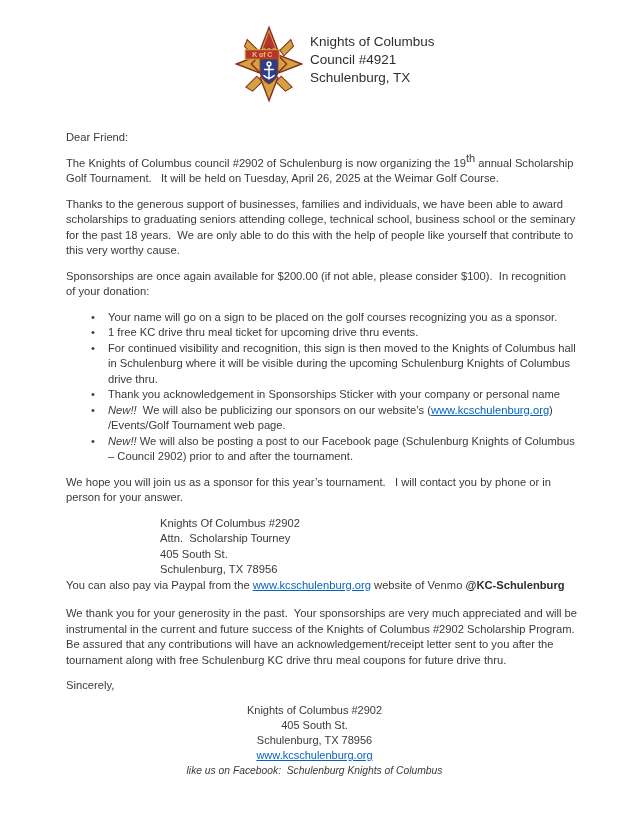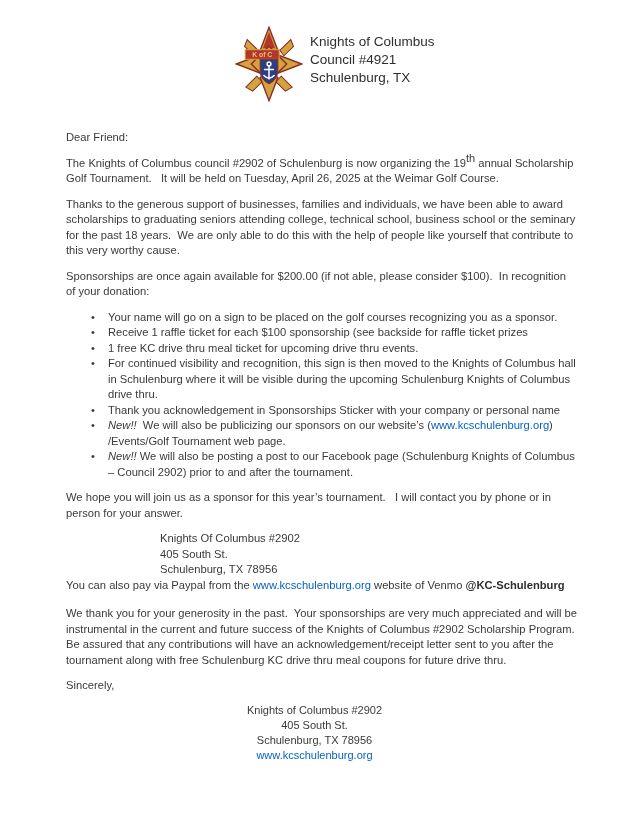--- a/index.html
+++ b/index.html
@@ -22,21 +22,21 @@
   .letter { margin: 27px 53px 0 66px; width: 512px; font-size: 11.2px; line-height: 15.5px; }
   .t { white-space: pre-wrap; }
   .letter p { margin: 0 0 10px 0; }
   sup { font-size: 11px; line-height: 0; vertical-align: super; }
 
   ul.benefits { list-style: none; margin: 0 0 10px 0; padding: 0; }
   ul.benefits li { position: relative; padding-left: 42px; }
   ul.benefits li::before { content: "\2022"; position: absolute; left: 25px; top: 0; }
 
   em.newflag { }
-  .link { color: #0563c1; cursor: pointer; }
+  .link { color: #0563c1; text-decoration: underline; cursor: pointer; }
   b.venmo { font-weight: 700; color: #2e2e2e; margin-top: 12px; }
 
   .tight { margin: 0; }
   .address { margin-left: 94px; }
   .paypal-line { margin-bottom: 13px; }
   .sig { margin-top: 10px; }
 
   
   .footer { margin-top: 9px; text-align: center; font-size: 11px; line-height: 15.2px; color: #3a3a3a; }
   .footer .fb { font-style: italic; font-size: 10.3px; }
@@ -93,45 +93,46 @@
     <p class="t">Dear Friend:</p>
 
     <p class="t"><span>The Knights of Columbus council #2902 of Schulenburg is now organizing the 19</span><sup>th</sup><span> annual Scholarship Golf Tournament.   It will be held on Tuesday, April 26, 2025 at the Weimar Golf Course.</span></p>
 
     <p class="t">Thanks to the generous support of businesses, families and individuals, we have been able to award scholarships to graduating seniors attending college, technical school, business school or the seminary for the past 18 years.  We are only able to do this with the help of people like yourself that contribute to this very worthy cause.</p>
 
     <p class="t">Sponsorships are once again available for $200.00 (if not able, please consider $100).  In recognition of your donation:</p>
 
     <ul class="benefits">
       <li class="t">Your name will go on a sign to be placed on the golf courses recognizing you as a sponsor.</li>
-      <li class="t">Receive 1 raffle ticket for each $100 sponsorship (see backside for raffle ticket prizes</li>
       <li class="t">1 free KC drive thru meal ticket for upcoming drive thru events.</li>
       <li class="t">For continued visibility and recognition, this sign is then moved to the Knights of Columbus hall in Schulenburg where it will be visible during the upcoming Schulenburg Knights of Columbus drive thru.</li>
       <li class="t">Thank you acknowledgement in Sponsorships Sticker with your company or personal name</li>
       <li class="t"><em class="newflag">New!!</em><span>  We will also be publicizing our sponsors on our website’s (</span><a class="link">www.kcschulenburg.org</a><span>) /Events/Golf Tournament web page.</span></li>
       <li class="t"><em class="newflag">New!!</em><span> We will also be posting a post to our Facebook page (Schulenburg Knights of Columbus – Council 2902) prior to and after the tournament.</span></li>
     </ul>
 
     <p class="t tight">We hope you will join us as a sponsor for this year’s tournament.   I will contact you by phone or in person for your answer.</p>
 
     <div class="address">
       <div class="t">Knights Of Columbus #2902</div>
+      <div class="t">Attn.  Scholarship Tourney</div>
       <div class="t">405 South St.</div>
       <div class="t">Schulenburg, TX 78956</div>
     </div>
 
     <div class="t paypal-line"><span>You can also pay via Paypal from the </span><a class="link">www.kcschulenburg.org</a><span> website of Venmo </span><b class="venmo">@KC-Schulenburg</b></div>
 
     <p class="t">We thank you for your generosity in the past.  Your sponsorships are very much appreciated and will be instrumental in the current and future success of the Knights of Columbus #2902 Scholarship Program.  Be assured that any contributions will have an acknowledgement/receipt letter sent to you after the tournament along with free Schulenburg KC drive thru meal coupons for future drive thru.</p>
 
     <div class="sig">
       <div class="t">Sincerely,</div>
     </div>
   </main>
 
   <footer class="footer">
     <div class="t">Knights of Columbus #2902</div>
     <div class="t">405 South St.</div>
     <div class="t">Schulenburg, TX 78956</div>
     <div><a class="link">www.kcschulenburg.org</a></div>
+    <div class="t fb">like us on Facebook:  Schulenburg Knights of Columbus</div>
   </footer>
 
 </div>
 
 </body></html>

